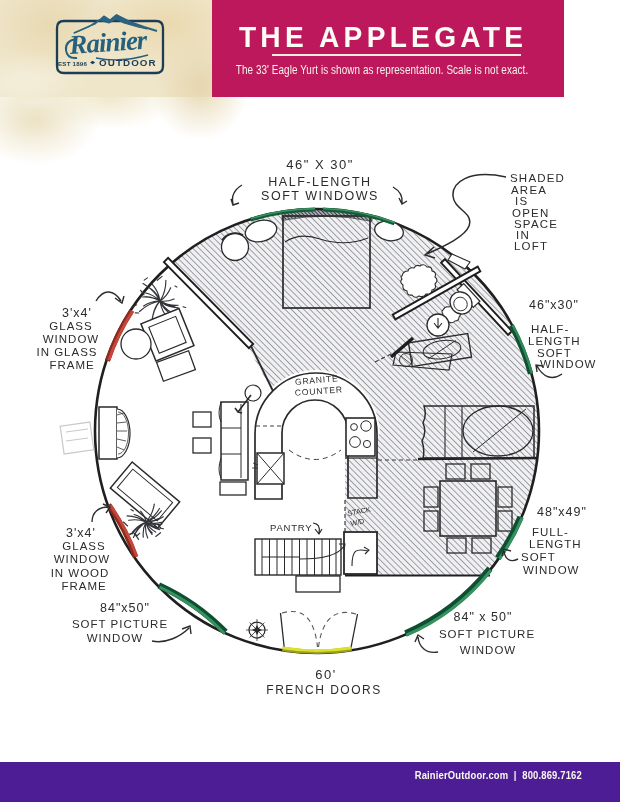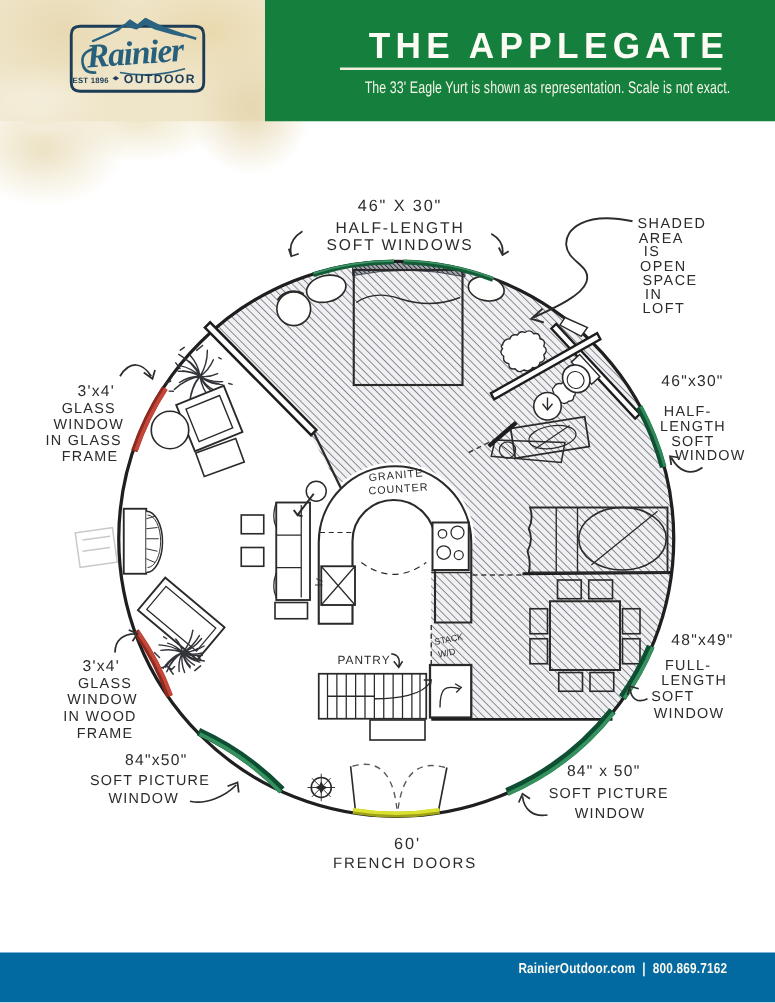--- a/index.html
+++ b/index.html
@@ -1,24 +1,24 @@
 <!DOCTYPE html>
 <html><head><meta charset="utf-8">
 <style>
 html,body{margin:0;padding:0;}
 body{width:620px;height:802px;position:relative;background:#ffffff;overflow:hidden;
  font-family:"Liberation Sans",sans-serif;}
 .parch{position:absolute;left:0;top:0;width:212px;height:97px;background:#efe6cb;}
 .parch .blot{position:absolute;border-radius:50%;}
-.taupe{position:absolute;left:212px;top:0;width:408px;height:97px;background:#15803d;}
+.taupe{position:absolute;left:212px;top:0;width:352px;height:97px;background:#be185d;}
 .title{position:absolute;right:37px;top:21px;color:#fdfcf4;font-weight:bold;
  font-size:29px;letter-spacing:4.4px;white-space:nowrap;transform:scaleX(0.97);transform-origin:100% 0;}
 .rule{position:absolute;left:60px;right:43px;top:54px;height:2px;background:#f2eedd;}
 .sub{position:absolute;right:36px;top:62px;color:#f6f3e8;font-size:13.4px;letter-spacing:0.1px;white-space:nowrap;transform:scaleX(0.74);transform-origin:100% 0;}
-.footer{position:absolute;left:0;top:762px;width:620px;height:40px;background:#0369a1;}
+.footer{position:absolute;left:0;top:762px;width:620px;height:40px;background:#4c1d95;}
 .ftext{position:absolute;right:38px;top:6.5px;color:#fbf9ef;font-weight:bold;font-size:11.5px;letter-spacing:0.2px;transform:scaleX(0.82);transform-origin:100% 0;}
 .hw{font-family:"Liberation Sans",sans-serif;fill:#2c2c2c;}
 </style></head><body>
 
 <div class="parch">
 <div class="blot" style="left:-20px;top:-30px;width:140px;height:110px;background:radial-gradient(closest-side,#e8d9b2,rgba(232,217,178,0));"></div>
 <div class="blot" style="left:90px;top:-20px;width:150px;height:90px;background:radial-gradient(closest-side,#ead9ae,rgba(234,217,174,0));"></div>
 <div class="blot" style="left:150px;top:30px;width:100px;height:110px;background:radial-gradient(closest-side,#e6d7b0,rgba(230,215,176,0));"></div>
 <div class="blot" style="left:-30px;top:50px;width:120px;height:90px;background:radial-gradient(closest-side,#f7f2e2,rgba(247,242,226,0));"></div>
 <div class="blot" style="left:40px;top:60px;width:140px;height:70px;background:radial-gradient(closest-side,#efe6c9,rgba(239,230,201,0));"></div>

